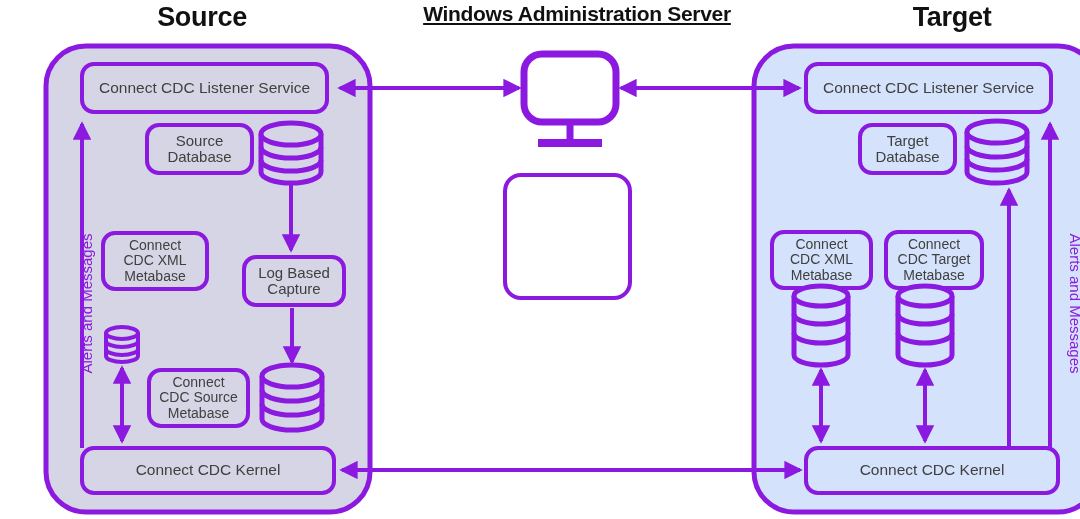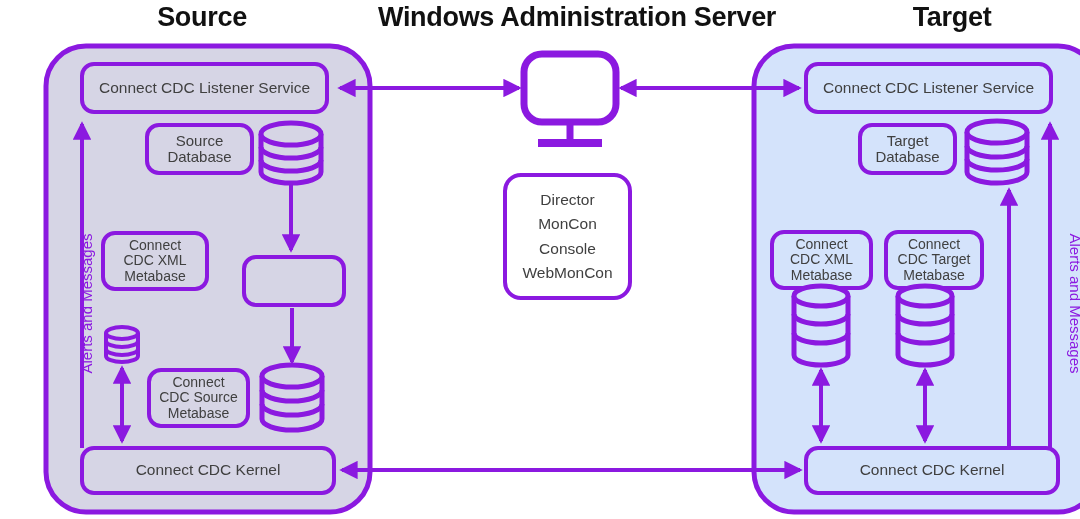--- a/index.html
+++ b/index.html
@@ -14,21 +14,21 @@
   .title{
     position:absolute;
     font-weight:bold;
     color:#111111;
     font-size:27px;
     letter-spacing:-0.3px;
     white-space:nowrap;
     text-align:center;
   }
   #title-source{left:60px;top:2px;width:220px;}
-  #title-center{left:280px;top:2px;width:530px;font-size:27px;}
+  #title-center{left:280px;top:2px;width:530px;font-size:21px;text-decoration:underline;}
   #title-target{left:810px;top:2px;width:220px;}
 
   .node-label{
     position:absolute;
     color:#404040;
     text-align:center;
     line-height:1.08;
     white-space:pre-line;
     display:flex;align-items:center;justify-content:center;
     pointer-events:none;
@@ -154,34 +154,32 @@
 
   <div class="node-label" style="left:50px;top:64px;width:245px;height:48px;font-size:15.5px;">Connect CDC Listener Service</div>
 
   <div class="node-label" style="left:115px;top:125px;width:105px;height:48px;font-size:15px;">Source
 Database</div>
 
   <div class="node-label" style="left:71px;top:233px;width:104px;height:56px;font-size:14px;">Connect
 CDC XML
 Metabase</div>
 
+  <div class="node-label" style="left:212px;top:257px;width:100px;height:48px;font-size:15px;">Log Based
+Capture</div>
 
   <div class="node-label" style="left:117px;top:370px;width:99px;height:56px;font-size:14px;">Connect
 CDC Source
 Metabase</div>
 
   <div class="node-label" style="left:50px;top:448px;width:252px;height:45px;font-size:15.5px;">Connect CDC Kernel</div>
 
   <div class="vlabel" style="left:-46px;top:295px;width:200px;font-size:15px;text-align:center;
        transform:rotate(-90deg);transform-origin:center center;">Alerts and Messages</div>
 
-  <div class="node-label" style="left:473px;top:175px;width:125px;height:123px;font-size:15.5px;line-height:1.55;" id="tools-text">Director
-MonCon
-Console
-WebMonCon</div>
 
   <div class="node-label" style="left:774px;top:64px;width:245px;height:48px;font-size:15.5px;">Connect CDC Listener Service</div>
 
   <div class="node-label" style="left:828px;top:125px;width:95px;height:48px;font-size:15px;">Target
 Database</div>
 
   <div class="node-label" style="left:740px;top:232px;width:99px;height:56px;font-size:14px;">Connect
 CDC XML
 Metabase</div>
 

